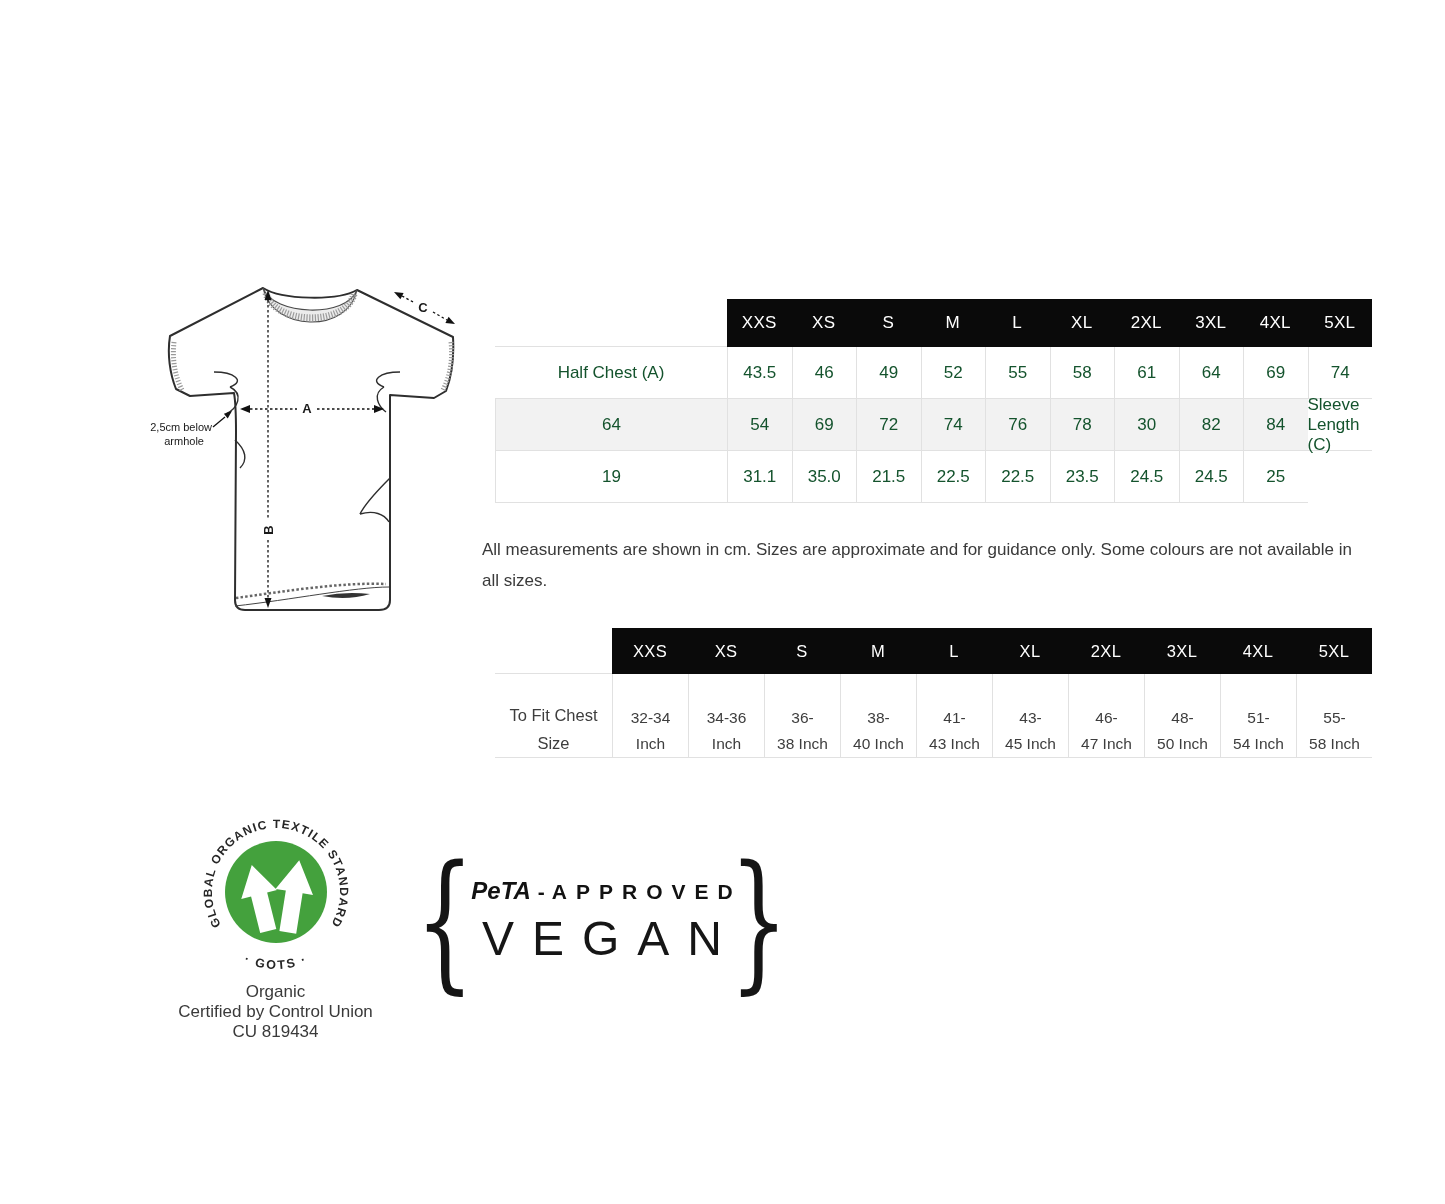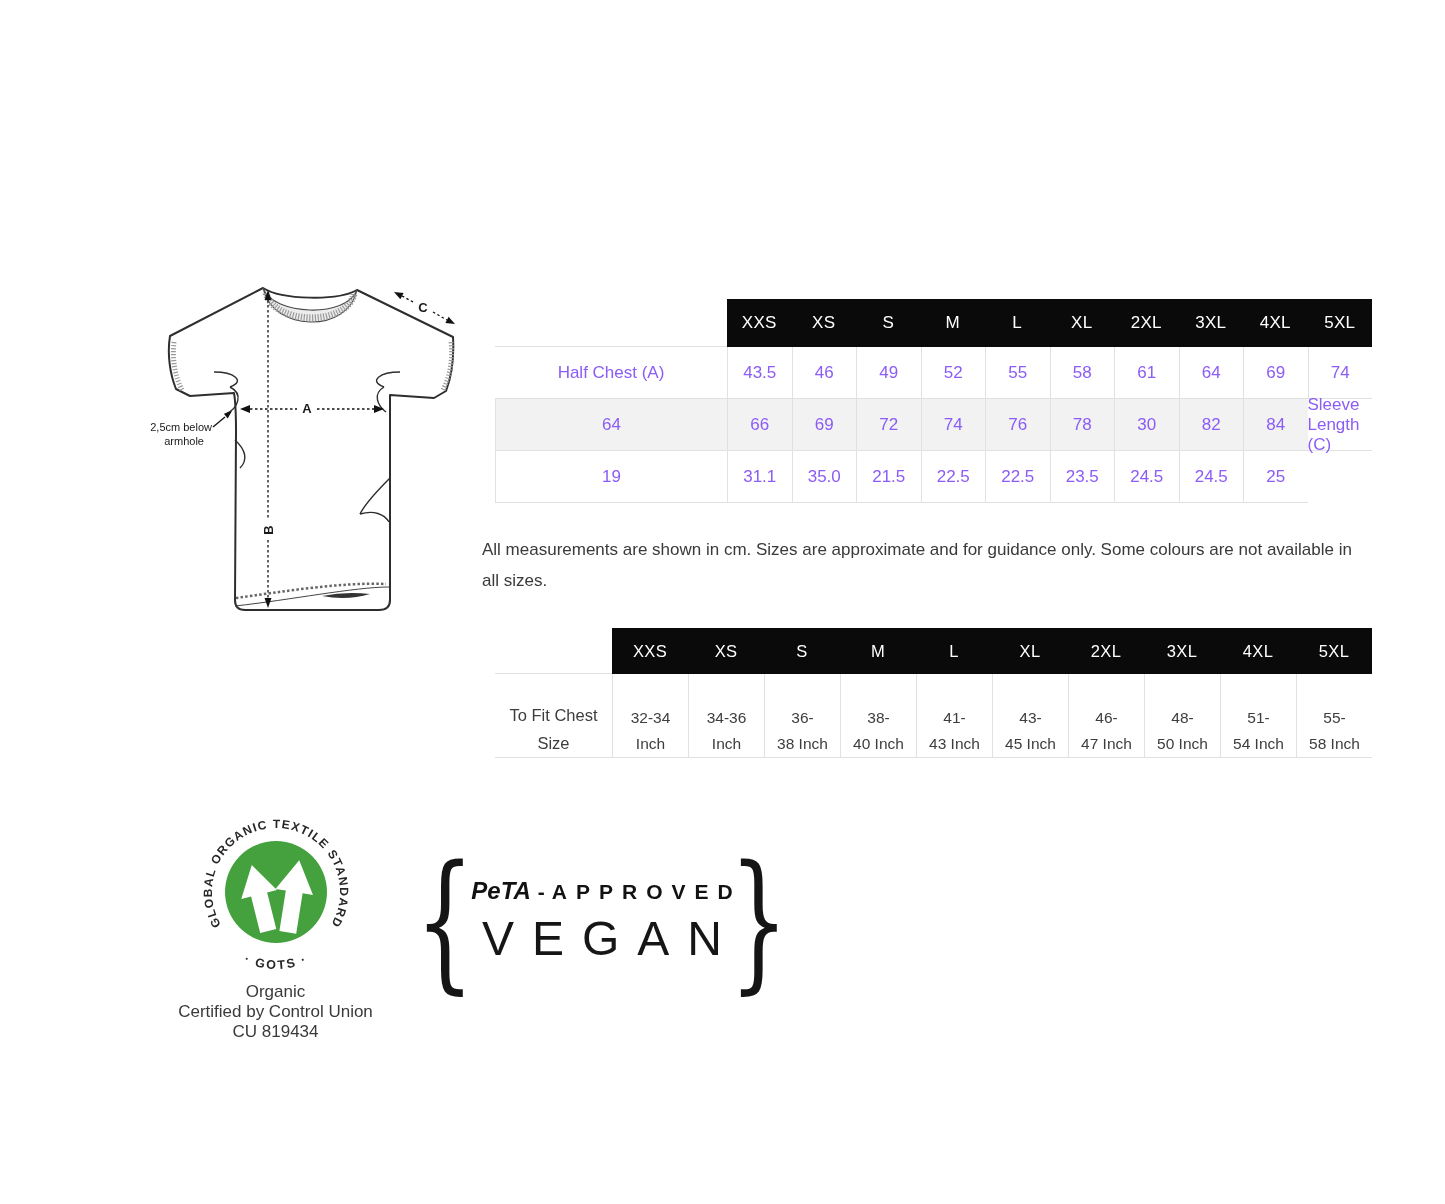--- a/index.html
+++ b/index.html
@@ -18,21 +18,21 @@
   .tshirt .ann{font-size:11px;}
 
   
   .cm-table{position:absolute;left:495px;top:299px;display:grid;
             grid-template-columns:232px repeat(10,64.5px);}
   .cm-table .head{height:48px;background:#0a0a0a;color:#fff;display:flex;align-items:center;
                   justify-content:center;font-size:17px;letter-spacing:.3px;box-sizing:border-box;}
   .cm-table .head.corner{background:transparent;border-bottom:1px solid #e1e1e1;}
   .cm-table .cell{display:flex;align-items:center;justify-content:center;box-sizing:border-box;
                   height:52px;border-bottom:1px solid #e1e1e1;border-left:1px solid #e1e1e1;
-                  font-size:17px;color:#8b5cf6;}
+                  font-size:17px;color:#14532d;}
   .cm-table .cell.lbl{border-left:none;}
   .stripe{background:#f2f2f2;}
 
   
   .note{position:absolute;left:482px;top:534px;width:884px;font-size:17px;line-height:31px;color:#3a3a3a;}
 
   
   .fit-table{position:absolute;left:495px;top:628px;display:grid;
              grid-template-columns:117px repeat(10,76px);}
   .fit-table .head{height:46px;background:#0a0a0a;color:#fff;display:flex;align-items:center;
@@ -143,21 +143,21 @@
     <div class="cell">49</div>
     <div class="cell">52</div>
     <div class="cell">55</div>
     <div class="cell">58</div>
     <div class="cell">61</div>
     <div class="cell">64</div>
     <div class="cell">69</div>
     <div class="cell">74</div>
 
     <div class="cell stripe">64</div>
-    <div class="cell stripe">66</div>
+    <div class="cell stripe">54</div>
     <div class="cell stripe">69</div>
     <div class="cell stripe">72</div>
     <div class="cell stripe">74</div>
     <div class="cell stripe">76</div>
     <div class="cell stripe">78</div>
     <div class="cell stripe">30</div>
     <div class="cell stripe">82</div>
     <div class="cell stripe">84</div>
 
     <div class="cell lbl">Sleeve Length (C)</div>

